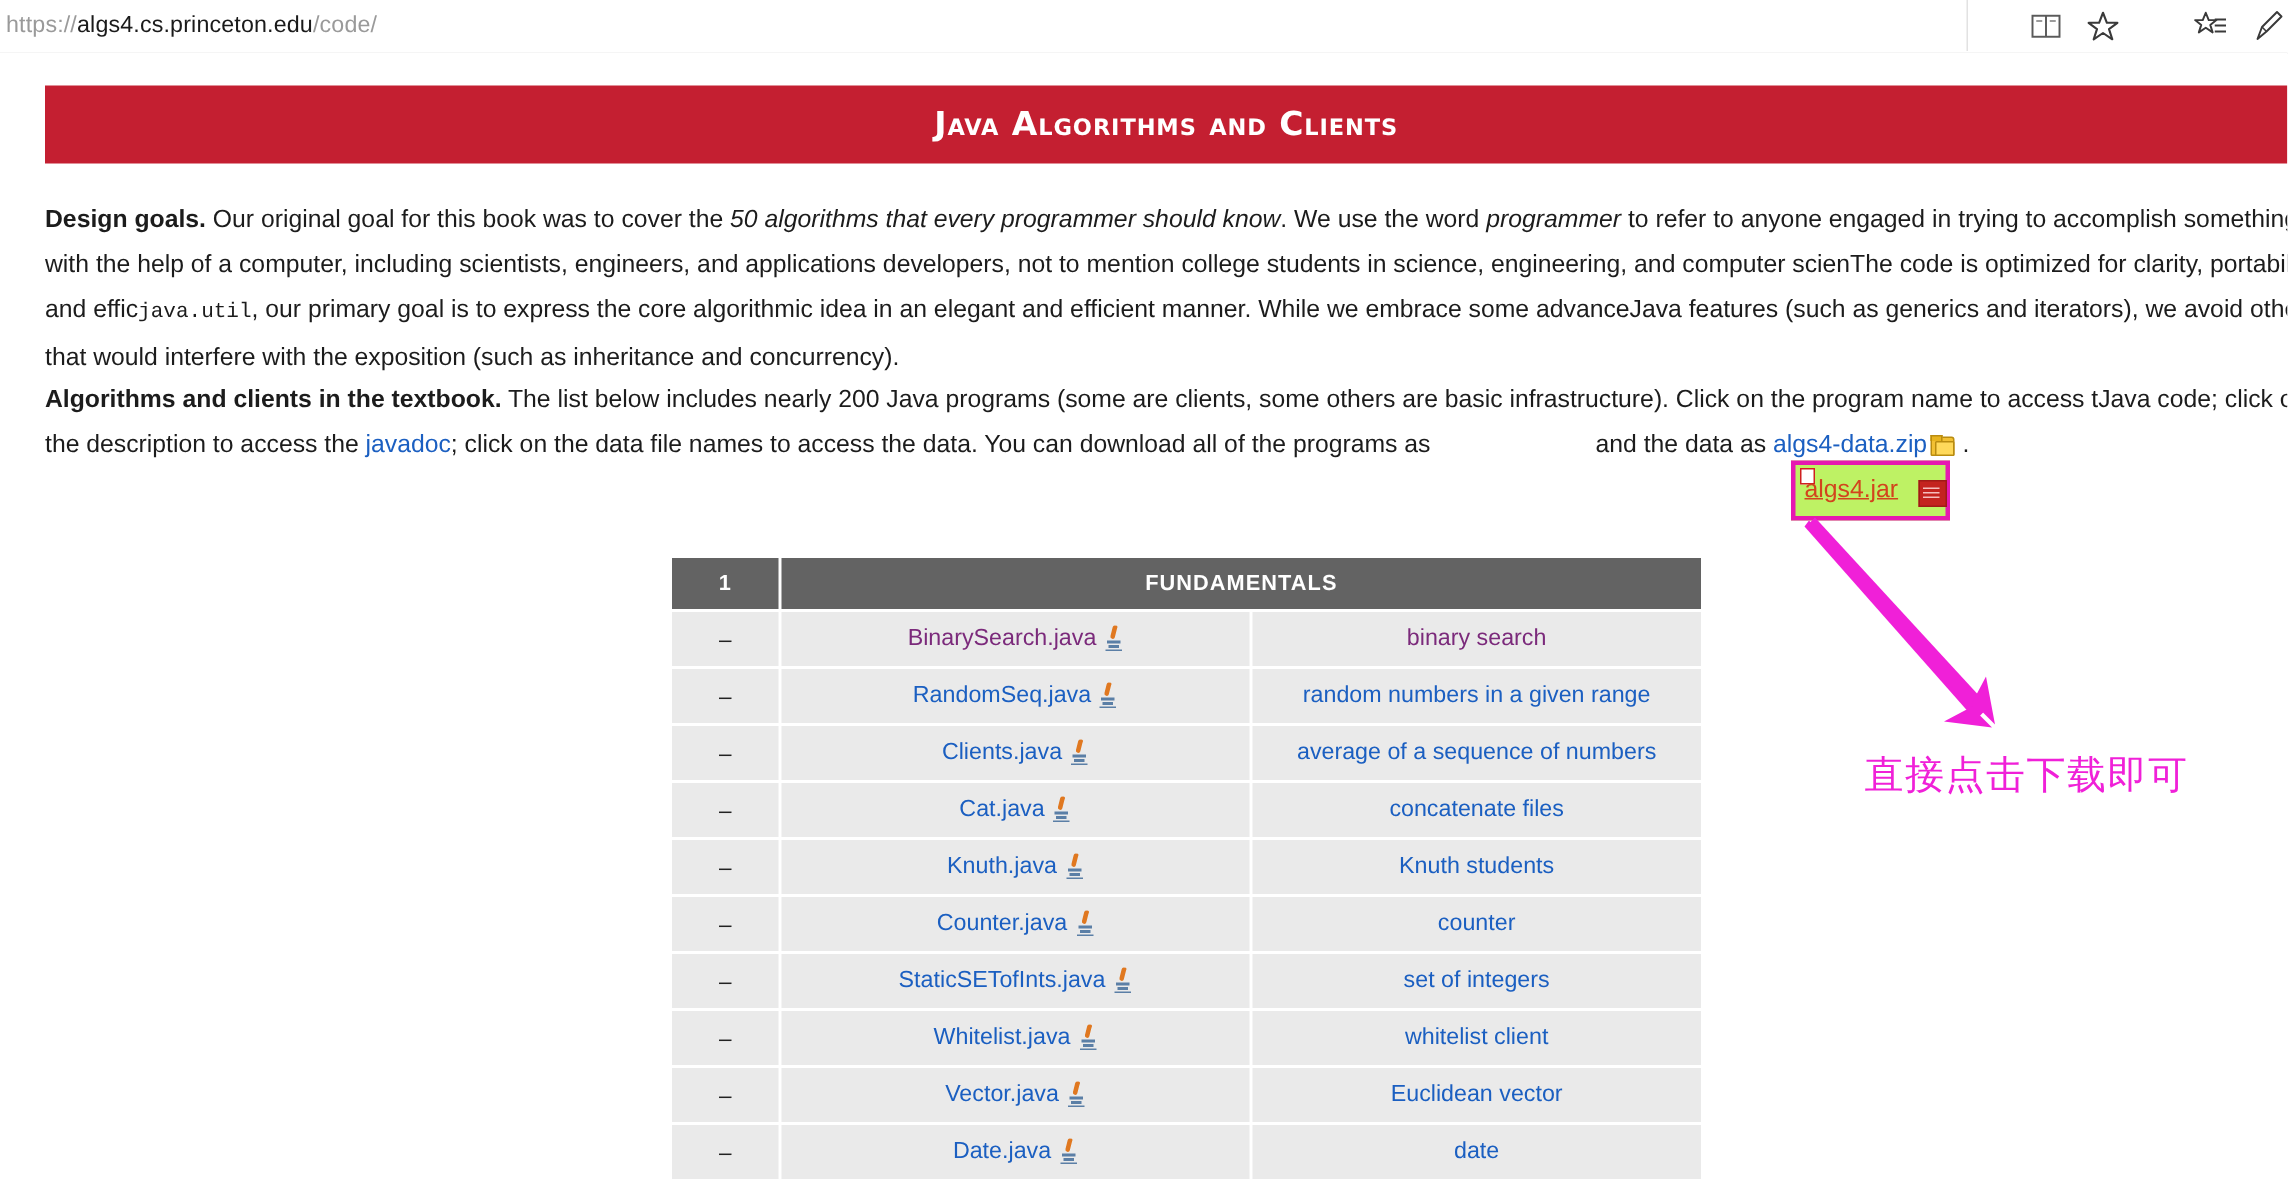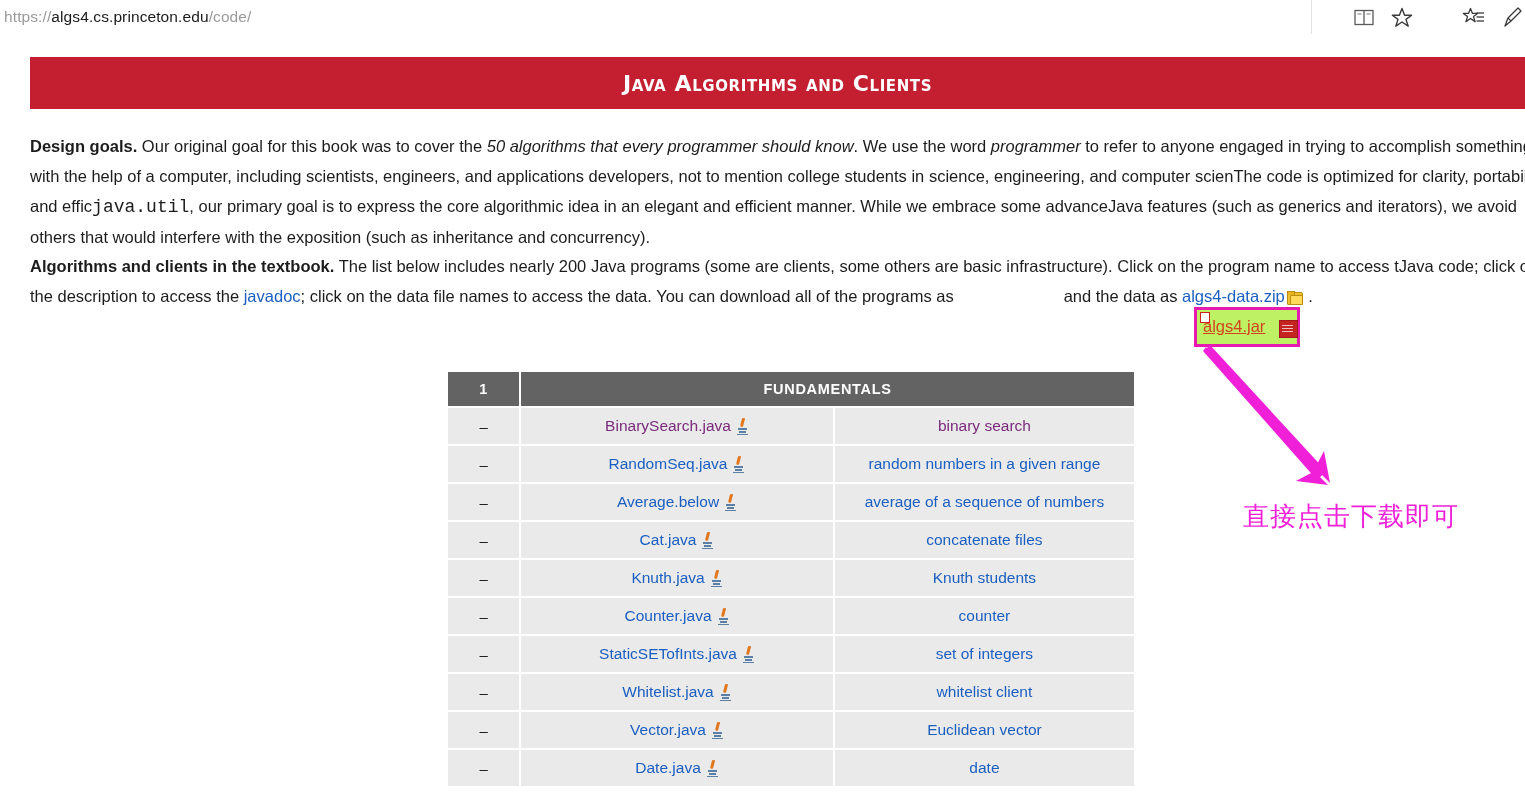--- a/index.html
+++ b/index.html
@@ -82,21 +82,21 @@
     line-height: 30px;
     color: #1c1c1c;
     white-space: normal;
   }
   #para1 { top: 96px; }
   #para2 { top: 216px; }
   .para b { font-weight: bold; }
   .para i { font-style: italic; }
   .para code {
     font-family: "Liberation Mono", monospace;
-    font-size: 18px;
+    font-size: 14px;
   }
   .link { color: #1b5fc1; text-decoration: none; }
 
   .zipicon {
     display: inline-block;
     position: relative;
     width: 15px; height: 13px;
     vertical-align: -2px;
     margin: 0 2px;
   }
@@ -316,21 +316,21 @@
             <td class="name visited"><a href="#">BinarySearch.java</a><span class="javaicon"><span class="steam"></span><span class="steam2"></span><span class="cupline l1"></span><span class="cupline l2"></span><span class="cupline l3"></span></span></td>
             <td class="desc visited"><a href="#">binary search</a></td>
           </tr>
           <tr>
             <td class="dash">–</td>
             <td class="name"><a href="#">RandomSeq.java</a><span class="javaicon"><span class="steam"></span><span class="steam2"></span><span class="cupline l1"></span><span class="cupline l2"></span><span class="cupline l3"></span></span></td>
             <td class="desc"><a href="#">random numbers in a given range</a></td>
           </tr>
           <tr>
             <td class="dash">–</td>
-            <td class="name"><a href="#">Average.below</a><span class="javaicon"><span class="steam"></span><span class="steam2"></span><span class="cupline l1"></span><span class="cupline l2"></span><span class="cupline l3"></span></span></td>
+            <td class="name"><a href="#">Clients.java</a><span class="javaicon"><span class="steam"></span><span class="steam2"></span><span class="cupline l1"></span><span class="cupline l2"></span><span class="cupline l3"></span></span></td>
             <td class="desc"><a href="#">average of a sequence of numbers</a></td>
           </tr>
           <tr>
             <td class="dash">–</td>
             <td class="name"><a href="#">Cat.java</a><span class="javaicon"><span class="steam"></span><span class="steam2"></span><span class="cupline l1"></span><span class="cupline l2"></span><span class="cupline l3"></span></span></td>
             <td class="desc"><a href="#">concatenate files</a></td>
           </tr>
           <tr>
             <td class="dash">–</td>
             <td class="name"><a href="#">Knuth.java</a><span class="javaicon"><span class="steam"></span><span class="steam2"></span><span class="cupline l1"></span><span class="cupline l2"></span><span class="cupline l3"></span></span></td>

